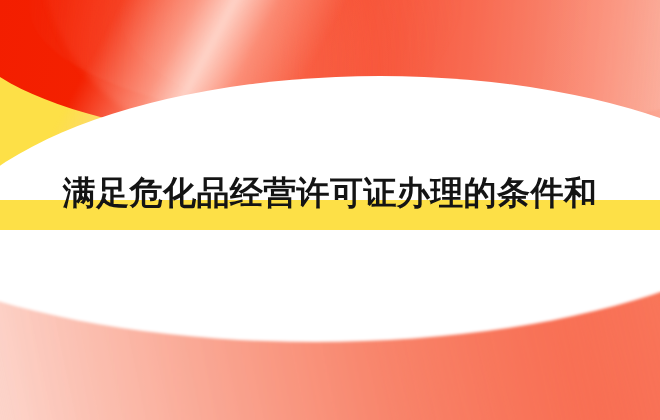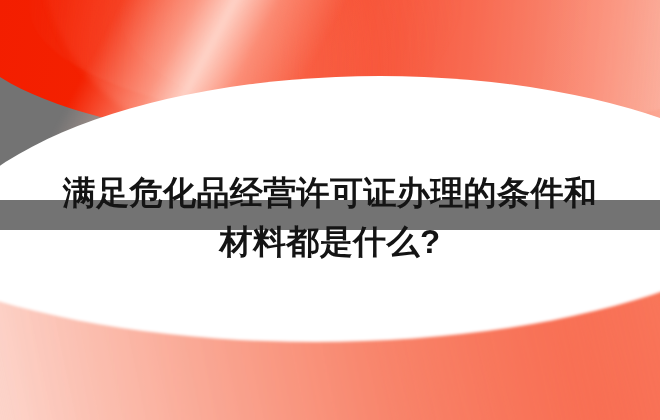--- a/index.html
+++ b/index.html
@@ -5,21 +5,21 @@
   html, body {
     margin: 0;
     padding: 0;
     background: #ffffff;
   }
   #banner {
     position: relative;
     width: 660px;
     height: 420px;
     overflow: hidden;
-    background: #737373;
+    background: #fde047;
     font-family: "Liberation Sans", "DejaVu Sans", sans-serif;
   }
 
   
   .top-layer {
     position: absolute;
     left: 0;
     top: 0;
     width: 660px;
     height: 200px;
@@ -254,16 +254,15 @@
   <div class="bottom-layer">
     <div class="bottom-base"></div>
     <div class="bottom-wash"></div>
     <div class="bottom-streak"></div>
     <div class="bottom-underline"></div>
     <div class="bottom-cut"></div>
   </div>
 
   <div class="headline">
     <span class="line">满足危化品经营许可证办理的条件和</span>
-    <span class="line">材料都是什么?</span>
   </div>
 
 </div>
 
 </body></html>

